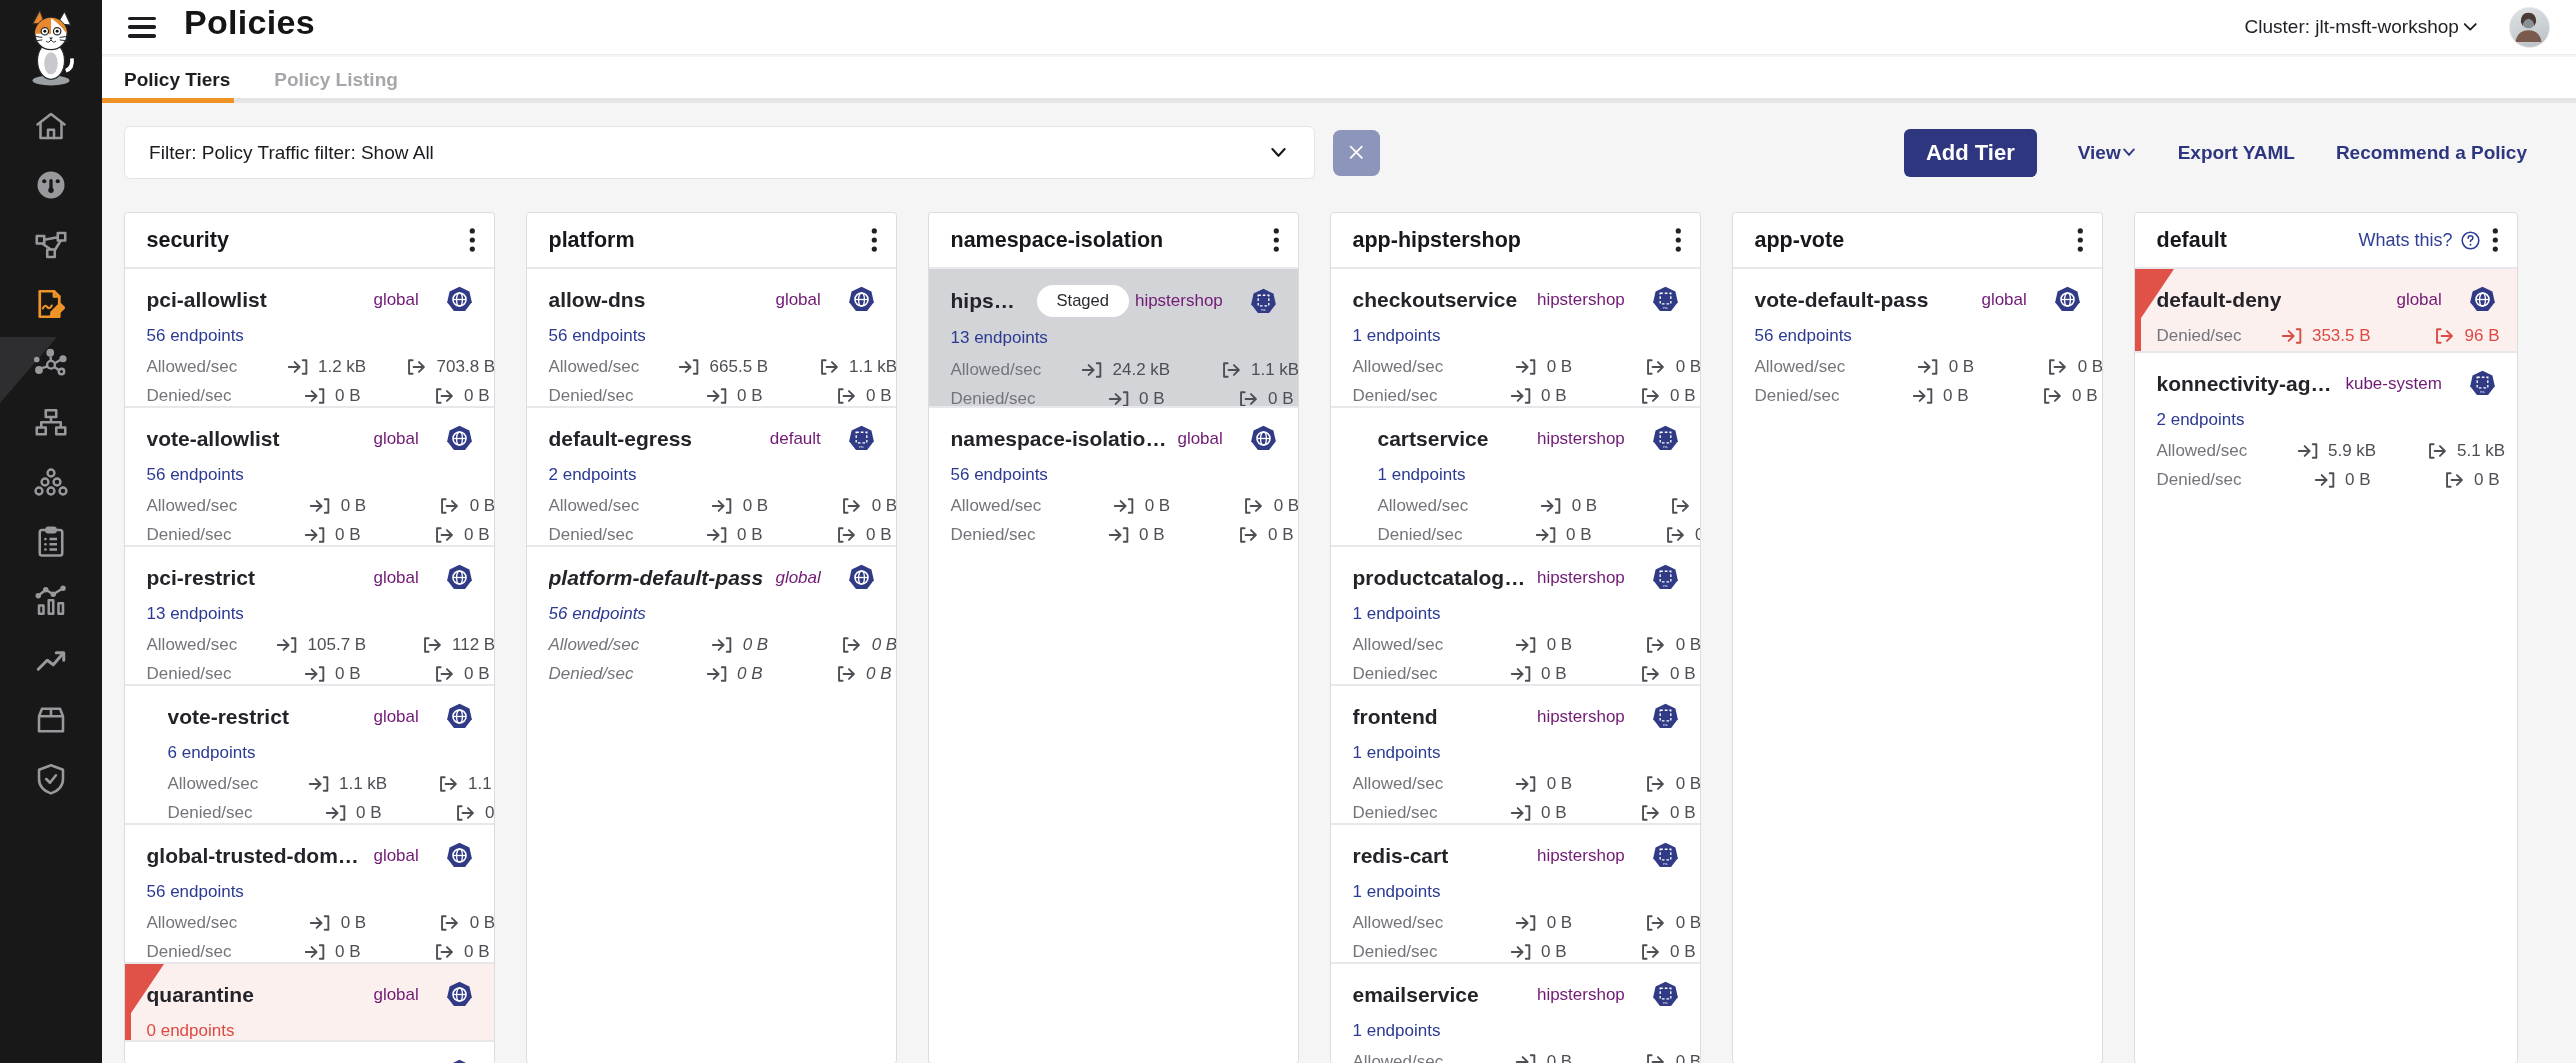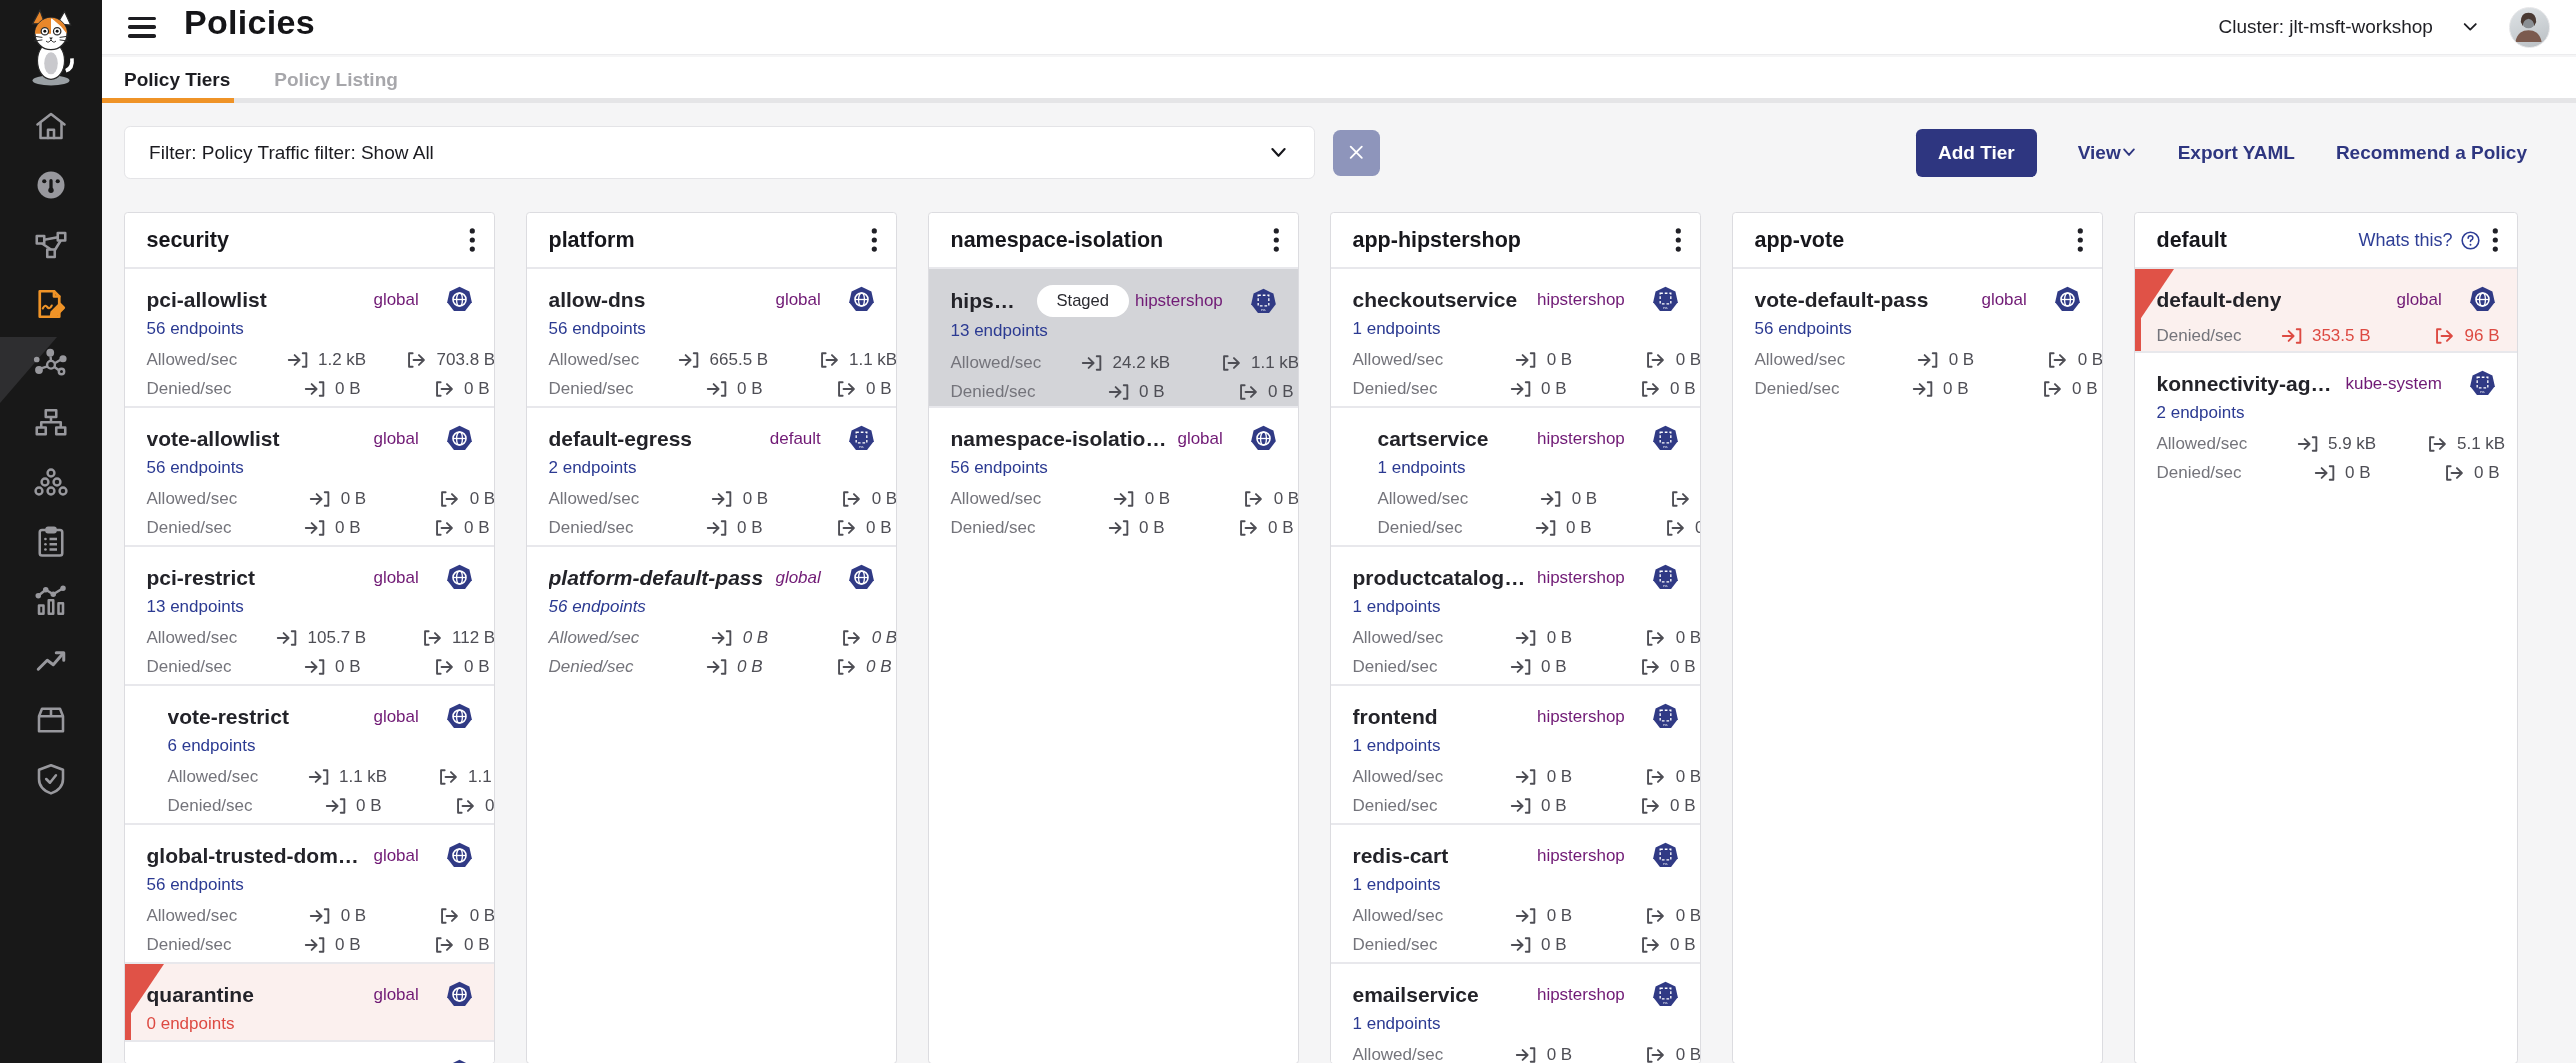--- a/index.html
+++ b/index.html
@@ -13,56 +13,56 @@
   .logo{position:absolute;top:8.6px;left:50%;transform:translateX(-50%)}
   .nav{position:absolute;top:108px;left:0;right:0;display:flex;flex-direction:column;align-items:center;gap:23.4px}
   .nav .icn{width:36px;height:36px;display:block;flex:0 0 auto;cursor:pointer}
   .wedge{position:absolute;left:0;top:337px;width:0;height:0;border-top:66px solid #2e2e30;border-right:57px solid transparent}
   
   .header{position:absolute;left:102px;top:0;width:2474px;height:55px;background:#fff;display:flex;align-items:center;border-bottom:1.2px solid #ececee;box-sizing:border-box;z-index:4}
   .hamburger{margin-left:26px;width:28px;height:21px;display:flex;flex-direction:column;justify-content:space-between;cursor:pointer}
   .hamburger span{display:block;height:3.1px;background:#1d1d21;border-radius:1.8px}
   .page-title{margin:0 0 10px 28px;font-size:34px;font-weight:700;color:#151518;letter-spacing:0.3px}
   .head-right{margin-left:auto;display:flex;align-items:center}
-  .cluster{display:flex;align-items:center;gap:28px;font-size:19px;color:#1f1f24;cursor:pointer}
+  .cluster{display:flex;align-items:center;gap:2px;font-size:19px;color:#1f1f24;cursor:pointer}
   .avatar{width:39px;height:39px;border-radius:50%;margin:0 26px 0 29.6px;background:linear-gradient(160deg,#dfe3e6 0%,#c9ced2 60%,#b9bec2 100%);overflow:hidden;border:1.2px solid #e7e7e9;cursor:pointer}
   
   .tabbar{position:absolute;left:102px;top:57px;width:2474px;height:46px;background:#fff;z-index:3}
   .tabs{display:flex;height:100%;align-items:center}
   .tab{padding:0 22px;font-size:19px;font-weight:700;color:#1d1d22;cursor:pointer;height:100%;display:flex;align-items:center}
   .tab.inactive{color:#a7a7ab;font-weight:600}
   .tab-track{position:absolute;left:0;bottom:0;width:100%;height:5.5px;background:#e5e5e7}
   .tab-active-bar{position:absolute;left:0;bottom:0;height:5.5px;width:132px;background:#ef9327;z-index:2}
   
   .controls{position:absolute;left:102px;top:126px;width:2474px;height:53px;display:flex;align-items:center;padding-left:21.5px;box-sizing:border-box;z-index:2}
   .filterbox{width:1191px;height:53px;background:#fff;border:1.2px solid #e4e4e7;border-radius:6.2px;display:flex;align-items:center;padding:0 24.6px;font-size:19px;color:#1b1b20;box-sizing:border-box;cursor:pointer}
   .filterbox .chev{margin-left:auto}
   .clearbtn{width:47px;height:46px;margin-left:18.5px;background:#8e95bb;border:0;border-radius:7.4px;display:flex;align-items:center;justify-content:center;cursor:pointer}
   .ctrl-spacer{flex:1}
-  .add-tier{background:#2e3680;color:#fff;font-size:19px;font-weight:600;height:48px;padding:0 22px;border:0;border-radius:6.2px;display:flex;align-items:center;cursor:pointer}
+  .add-tier{background:#2e3680;color:#fff;font-size:22px;font-weight:600;height:48px;padding:0 22px;border:0;border-radius:6.2px;display:flex;align-items:center;cursor:pointer}
   .link-btn{background:none;border:0;color:#2e3680;font-size:19px;font-weight:600;display:flex;align-items:center;gap:0;cursor:pointer;margin-left:41px;padding:0;white-space:nowrap}
   .link-btn:last-child{margin-right:49px}
   
   .board{position:absolute;left:102px;top:212px;width:2474px;bottom:0;display:flex;gap:31px;padding-left:21.5px;box-sizing:border-box;overflow:hidden}
   .tier{width:371px;flex:0 0 auto;height:100%;background:#fff;border:1.2px solid #dcdce0;border-radius:3.7px;box-sizing:border-box;overflow:hidden}
   .tier.wide{width:384px}
   .tier-head{height:54px;display:flex;align-items:center;padding:0 17px 0 22px}
   .tier-name{margin:0;font-size:21.5px;font-weight:700;color:#17171c}
   .head-rt{margin-left:auto;display:flex;align-items:center;gap:10px}
   .whats-this{display:flex;align-items:center;gap:7.4px;color:#2e3e96;font-size:18px;cursor:pointer;white-space:nowrap}
   .kebab{cursor:pointer;display:flex;align-items:center}
   
   .card{position:relative;border-top:2.5px solid #e8e8ec;background:#fff;padding:16px 19.7px 0 22px;box-sizing:border-box;height:139px;overflow:hidden;cursor:pointer}
   .card-top{display:flex;align-items:center;min-height:29.6px}
   .card-title{margin:0;font-size:21px;font-weight:600;color:#232329;white-space:nowrap;overflow:hidden;text-overflow:ellipsis;flex:0 1 auto}
   .pill{margin-left:17px;background:#fff;border-radius:615px;padding:6.2px 19.7px;font-size:16.6px;color:#2a2a30;white-space:nowrap}
   .ct-sp{flex:1 1 0;min-width:6.2px}
   .scope{font-size:17px;color:#701a75;margin-right:26px;white-space:nowrap}
   .scope-icon svg{width:29px;height:29px;display:block}
-  .endpoints{display:inline-block;margin-top:4px;font-size:17px;color:#2b3a92;text-decoration:none;cursor:pointer}
+  .endpoints{display:inline-block;margin-top:11px;font-size:17px;color:#2b3a92;text-decoration:none;cursor:pointer}
   .rows{margin-top:7.4px}
   .trow{display:flex;align-items:center;height:29px;font-size:17px}
   .trow-label{color:#74747b;flex:1}
   .tval{display:flex;align-items:center;gap:8px;justify-content:flex-end;min-width:129px;color:#4e4e55}
   .tval.eg{min-width:108px;margin-left:21px}
   .tval svg{width:23.4px;height:18px;display:block}
   .trow.alert .tval{color:#dd4a42}
   .card.staged{background:#d3d4d8}
   .card.alert{background:#fbf0ee}
   .card.alert::before{content:"";position:absolute;left:0;top:0;bottom:0;width:6.2px;background:#e05247}

